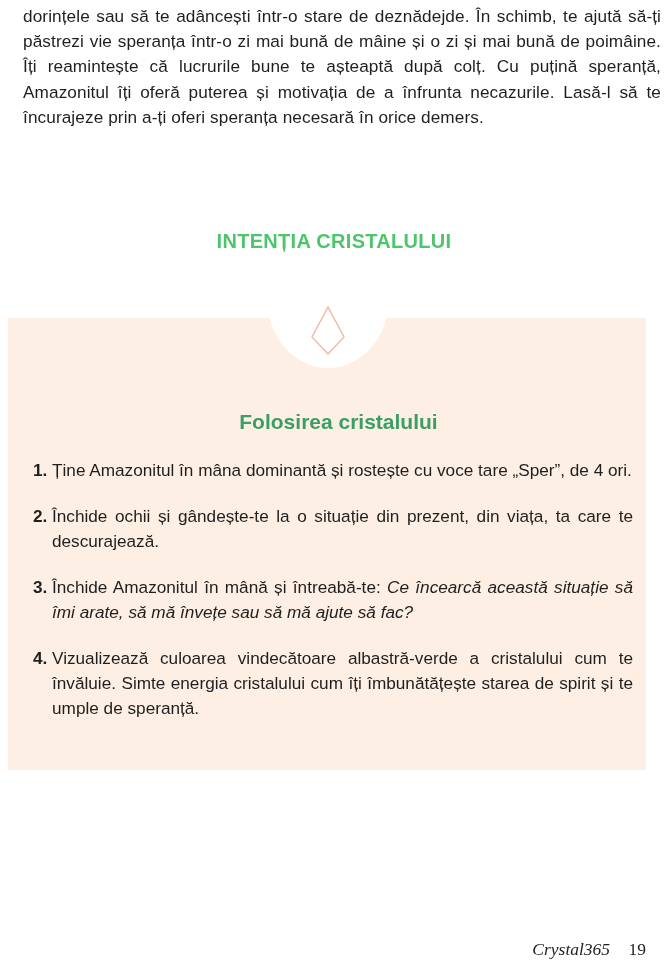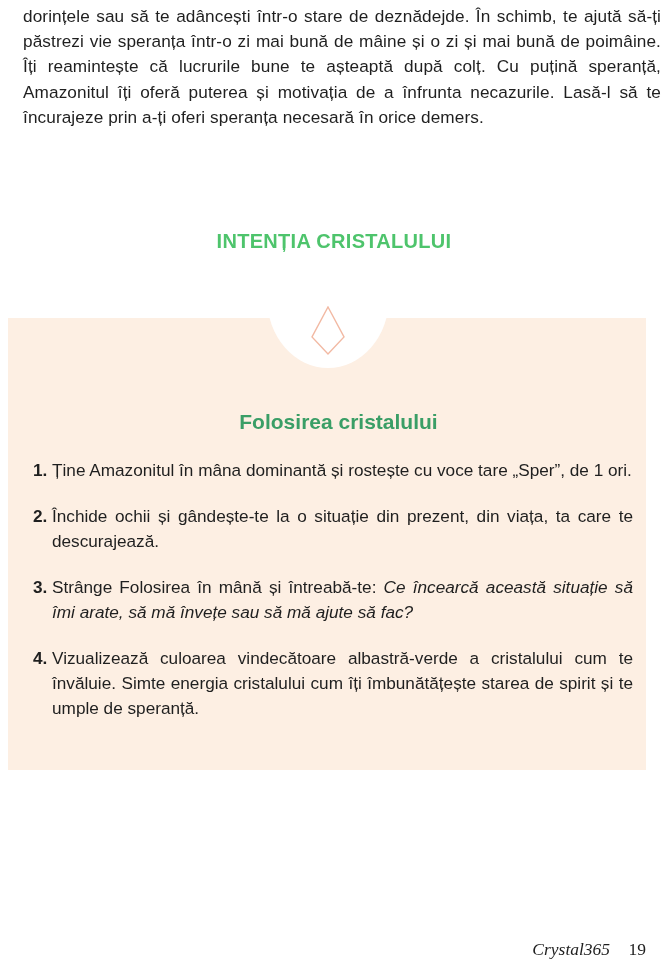--- a/index.html
+++ b/index.html
@@ -53,29 +53,29 @@
 
 <section class="usage-box" style="background: rgb(253, 239, 227);">
   <div class="notch"></div>
   <svg class="crystal-icon" viewBox="0 0 34 50">
     <polygon id="crystal-shape" points="17,1 33,31 17,48 1,31" fill="none" stroke-width="1.4" stroke="#f2b9a3"></polygon>
   </svg>
   <h3 class="usage-title" style="color: rgb(58, 158, 102);">Folosirea cristalului</h3>
   <ol class="steps">
     <li class="step">
       <span class="step-num">1.</span>
-      <span>Ține Amazonitul în mâna dominantă și rostește cu voce tare „Sper”, de 1 ori.</span>
+      <span>Ține Amazonitul în mâna dominantă și rostește cu voce tare „Sper”, de 4 ori.</span>
     </li>
     <li class="step">
       <span class="step-num">2.</span>
       <span>Închide ochii și gândește-te la o situație din prezent, din viața, ta care te descurajează.</span>
     </li>
     <li class="step">
       <span class="step-num">3.</span>
-      <span>Strânge Folosirea în mână și întreabă-te: </span><em>Ce încearcă această situație să îmi arate, să mă învețe sau să mă ajute să fac?</em>
+      <span>Închide Amazonitul în mână și întreabă-te: </span><em>Ce încearcă această situație să îmi arate, să mă învețe sau să mă ajute să fac?</em>
     </li>
     <li class="step">
       <span class="step-num">4.</span>
       <span>Vizualizează culoarea vindecătoare albastră-verde a cristalului cum te învăluie. Simte energia cristalului cum îți îmbunătățește starea de spirit și te umple de speranță.</span>
     </li>
   </ol>
 </section>
 
 <div class="footer">
   <span class="brand">Crystal365</span>

